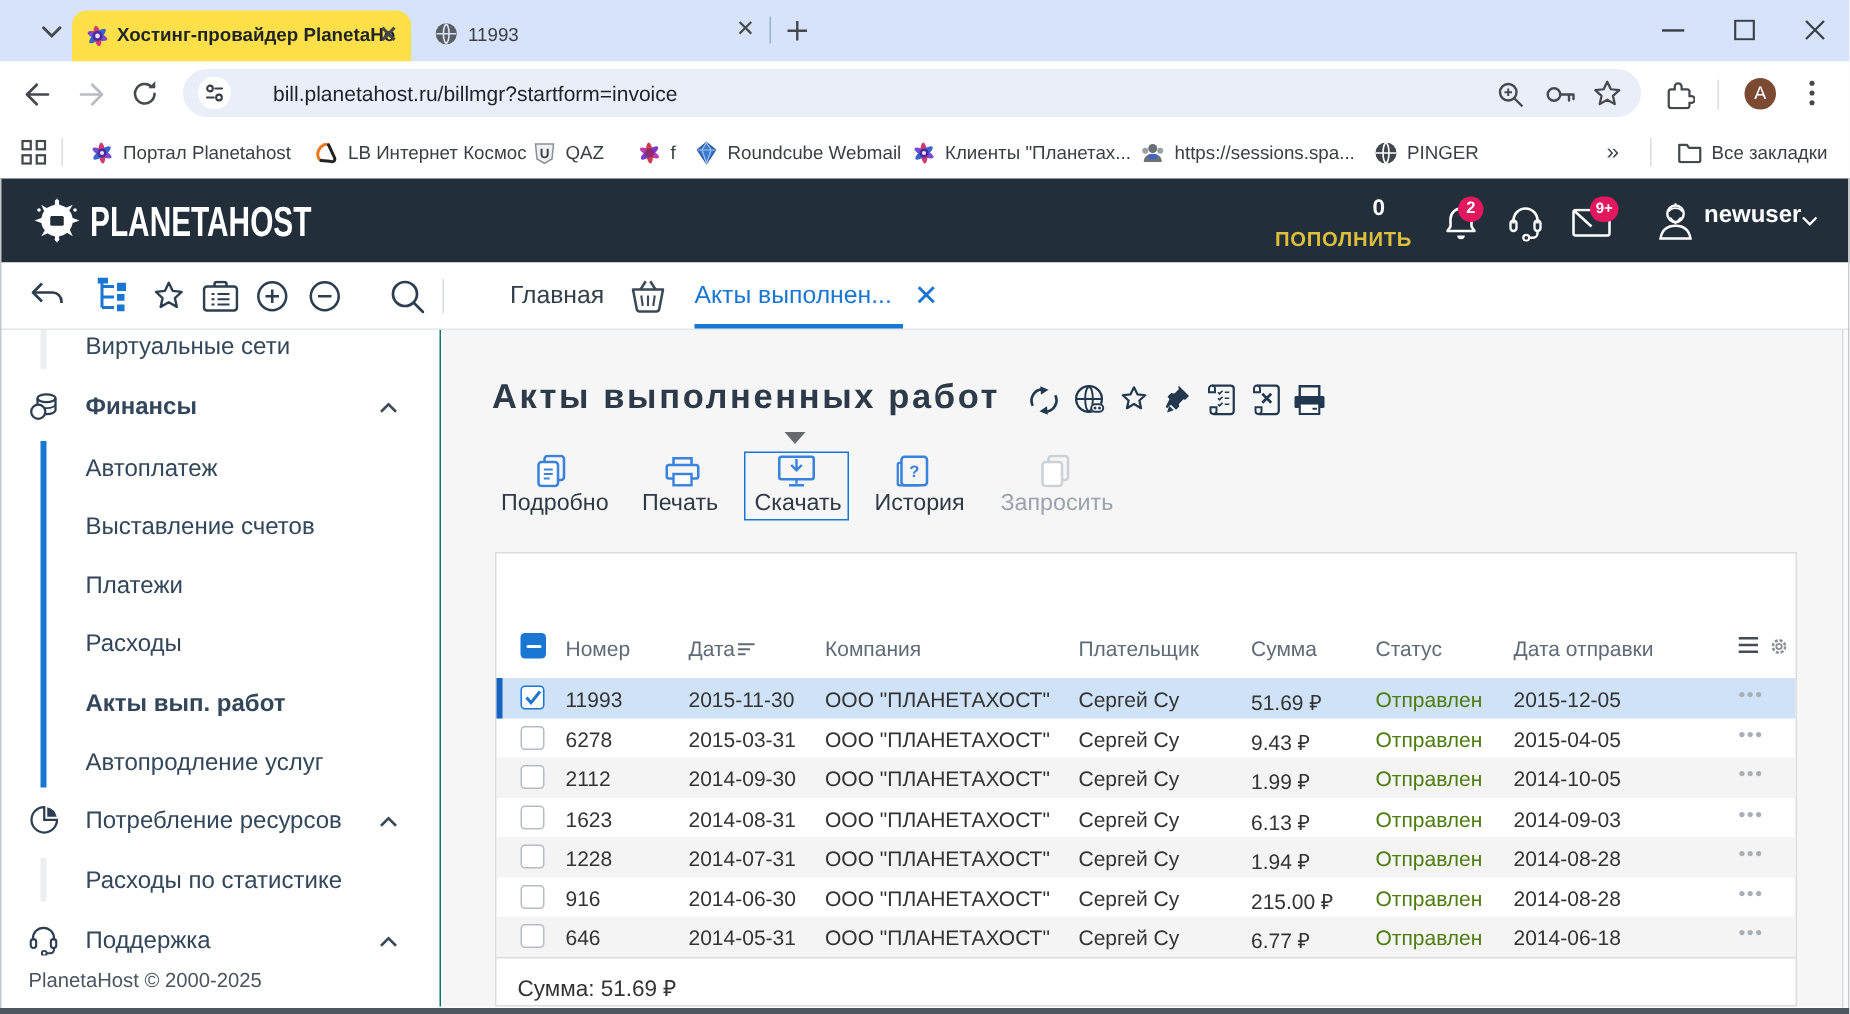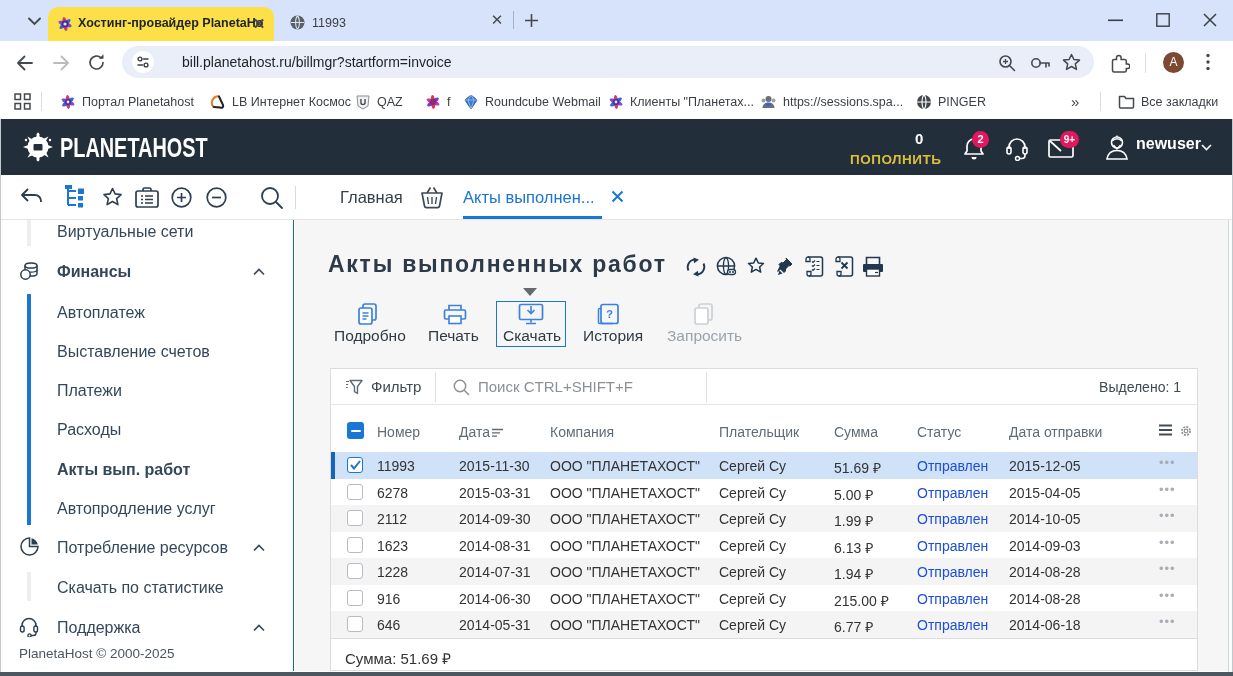--- a/index.html
+++ b/index.html
@@ -25,21 +25,21 @@
   
   #atoolbar { position:absolute; left:1px; top:175px; width:1233px; height:45px; background:#fff; border-bottom:1px solid #e3e6e8; }
   
   #sidebar { position:absolute; left:0; top:220px; width:294px; height:451px; background:#fff; border-right:1px solid #0f766e; }
   .mi { position:absolute; left:57px; font-size:16px; color:#33475b; white-space:nowrap; }
   
   #main { position:absolute; left:295px; top:220px; width:938px; height:451px; background:#f6f6f7; }
   #panel { position:absolute; left:330px; top:368px; width:868px; background:#fff; border:1px solid #ddd; }
   .row { position:relative; width:866px; height:26.5px; }
   .cell { position:absolute; top:6px; font-size:14px; color:#333; white-space:nowrap; }
-  .c1{left:46px;} .c2{left:128px;} .c3{left:219px;} .c4{left:388px;} .c5{left:503px;} .c6{left:586px; color:#1d4ed8;} .c7{left:678px;}
+  .c1{left:46px;} .c2{left:128px;} .c3{left:219px;} .c4{left:388px;} .c5{left:503px;} .c6{left:586px; color:#4d7c0f;} .c7{left:678px;}
   .dots{ position:absolute; left:828px; top:3px; color:#a7aeb6; font-size:13px; letter-spacing:1px;}
   .cb { position:absolute; left:16px; top:5px; width:16px; height:16px; border:1px solid #b6bcc3; border-radius:3px; background:#fff; }
 </style>
 </head>
 <body>
   <div id="tabstrip">
     <svg class="abs" style="left:27px;top:16px" width="15" height="11" viewBox="0 0 15 11">
       <path d="M2 2.5l5.5 5.5L13 2.5" stroke="#45494e" stroke-width="1.9" fill="none" stroke-linecap="round"></path>
     </svg>
     <div id="tab1">
@@ -320,21 +320,21 @@
     <div class="mi" style="top:280px">Автопродление услуг</div>
     <svg class="abs" style="left:20px;top:317px" width="19" height="19" viewBox="0 0 19 19">
       <path d="M9.5 1a8.5 8.5 0 1 0 8.5 8.5h-8.5z" fill="none" stroke="#2c3e50" stroke-width="1.5"></path>
       <path d="M11.5 7.5V1.2A8.5 8.5 0 0 1 17.8 7.5z" fill="#2c3e50"></path>
     </svg>
     <div class="mi" style="top:319px">Потребление ресурсов</div>
     <svg class="abs" style="left:253px;top:324px" width="12" height="8" viewBox="0 0 12 8">
       <path d="M1 6.5L6 1.5l5 5" stroke="#3c4a57" stroke-width="1.7" fill="none"></path>
     </svg>
     <div class="abs" style="left:27px;top:352px;width:4px;height:29px;background:#eceef0"></div>
-    <div class="mi" style="top:359px">Скачать по статистике</div>
+    <div class="mi" style="top:359px">Расходы по статистике</div>
     <svg class="abs" style="left:19px;top:396px" width="20" height="21" viewBox="0 0 20 21">
       <path d="M3 11v-1.5a7 7 0 0 1 14 0V11" fill="none" stroke="#2c3e50" stroke-width="1.5"></path>
       <rect x="1.5" y="10" width="3.6" height="6" rx="1.8" fill="none" stroke="#2c3e50" stroke-width="1.4"></rect>
       <rect x="14.9" y="10" width="3.6" height="6" rx="1.8" fill="none" stroke="#2c3e50" stroke-width="1.4"></rect>
       <path d="M17 16v1a2.5 2.5 0 0 1-2.5 2.5h-2.5" fill="none" stroke="#2c3e50" stroke-width="1.4"></path>
       <circle cx="10.5" cy="19.5" r="1.6" fill="none" stroke="#2c3e50" stroke-width="1.3"></circle>
     </svg>
     <div class="mi" style="top:399px">Поддержка</div>
     <svg class="abs" style="left:253px;top:404px" width="12" height="8" viewBox="0 0 12 8">
       <path d="M1 6.5L6 1.5l5 5" stroke="#3c4a57" stroke-width="1.7" fill="none"></path>
@@ -407,35 +407,20 @@
       <rect x="4" y="1.5" width="17" height="19" rx="2" fill="none" stroke="#3b82dc" stroke-width="1.7"></rect>
       <path d="M4 5.5H2.5a1 1 0 0 0-1 1v13a1 1 0 0 0 1 1H16" fill="none" stroke="#3b82dc" stroke-width="1.5"></path>
       <text x="12.5" y="15" font-size="11" font-weight="bold" fill="#3b82dc" text-anchor="middle">?</text>
     </svg>
     <svg class="abs" style="left:398px;top:83px" width="23" height="22" viewBox="0 0 23 22">
       <rect x="6" y="1" width="13" height="16" rx="2" fill="none" stroke="#ccd1d6" stroke-width="1.7"></rect>
       <rect x="2" y="5" width="13" height="16" rx="2" fill="#fff" stroke="#ccd1d6" stroke-width="1.7"></rect>
     </svg>
     <div class="abs" style="left:228px;top:68px;width:0;height:0;border-left:7px solid transparent;border-right:7px solid transparent;border-top:8px solid #66696d"></div>
     <div id="panel" class="abs" style="left:35px;top:148px;width:868px;height:303px;background:#fff;border:1px solid #dcdcdc">
-      <div class="abs" style="left:0;top:0;width:866px;height:36px;border-bottom:1px solid #e4e4e4">
-        <svg class="abs" style="left:14px;top:10px" width="18" height="16" viewBox="0 0 18 16">
-          <path d="M5 1.5h12l-4.5 6v7l-3-1.8v-5.2z" fill="none" stroke="#5f6b76" stroke-width="1.4" stroke-linejoin="round"></path>
-          <path d="M1 2.5h3M1 5.5h2.2M1 8.5h1.6" stroke="#5f6b76" stroke-width="1.2"></path>
-        </svg>
-        <div class="abs" style="left:40px;top:9px;font-size:15px;color:#3f4a54">Фильтр</div>
-        <div class="abs" style="left:104px;top:3px;width:1px;height:30px;background:#e0e0e0"></div>
-        <svg class="abs" style="left:122px;top:10px" width="17" height="17" viewBox="0 0 17 17">
-          <circle cx="7" cy="7" r="5.7" fill="none" stroke="#8a9096" stroke-width="1.5"></circle>
-          <path d="M11.3 11.3l4.2 4.2" stroke="#8a9096" stroke-width="1.5" stroke-linecap="round"></path>
-        </svg>
-        <div class="abs" style="left:147px;top:9px;font-size:15px;color:#8a9096">Поиск CTRL+SHIFT+F</div>
-        <div class="abs" style="left:375px;top:3px;width:1px;height:30px;background:#e0e0e0"></div>
-        <div class="abs" style="right:16px;top:10px;font-size:14px;color:#3f4a54">Выделено: 1</div>
-      </div>
       <div class="abs" style="left:0;top:36px;width:866px;height:47px">
         <div class="abs" style="left:16px;top:17px;width:17px;height:17px;background:#1976d2;border-radius:3px"></div>
         <div class="abs" style="left:19.5px;top:24.5px;width:10px;height:2.6px;background:#fff;border-radius:1px"></div>
         <div class="cell hc" style="left:46px;top:19px;color:#5f6b76">Номер</div>
         <div class="cell hc" style="left:128px;top:19px;color:#5f6b76">Дата</div>
         <svg class="abs" style="left:160px;top:23px" width="13" height="10" viewBox="0 0 13 10">
           <path d="M1 1.5h11M1 4.8h8M1 8.1h5" stroke="#5f6b76" stroke-width="1.3"></path>
         </svg>
         <div class="cell hc" style="left:219px;top:19px;color:#5f6b76">Компания</div>
         <div class="cell hc" style="left:388px;top:19px;color:#5f6b76">Плательщик</div>
@@ -465,21 +450,21 @@
           <div class="cell c6">Отправлен</div>
           <div class="cell c7">2015-12-05</div>
           <div class="dots">•••</div>
         </div>
         <div class="row">
           <div class="cb"></div>
           <div class="cell c1">6278</div>
           <div class="cell c2">2015-03-31</div>
           <div class="cell c3">ООО "ПЛАНЕТАХОСТ"</div>
           <div class="cell c4">Сергей Су</div>
-          <div class="cell c5">5.00 ₽</div>
+          <div class="cell c5">9.43 ₽</div>
           <div class="cell c6">Отправлен</div>
           <div class="cell c7">2015-04-05</div>
           <div class="dots">•••</div>
         </div>
         <div class="row" style="background:#f4f4f4">
           <div class="cb"></div>
           <div class="cell c1">2112</div>
           <div class="cell c2">2014-09-30</div>
           <div class="cell c3">ООО "ПЛАНЕТАХОСТ"</div>
           <div class="cell c4">Сергей Су</div>

